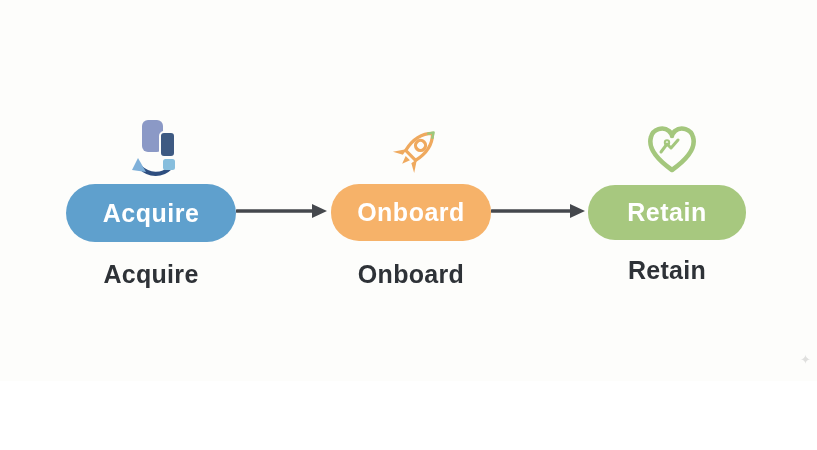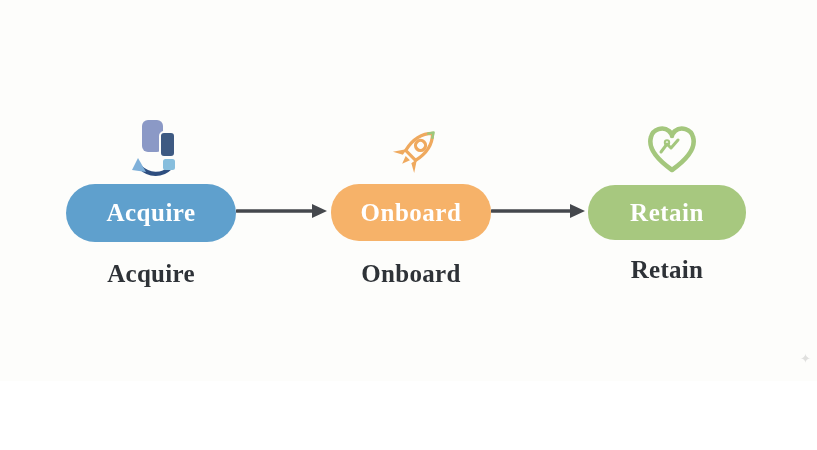--- a/index.html
+++ b/index.html
@@ -1,18 +1,18 @@
 <!DOCTYPE html>
 <html><head>
 <meta charset="utf-8">
 <style>
   html,body{margin:0;padding:0;background:#fff;}
   .canvas{
     position:relative;width:817px;height:381px;background:#fdfdfb;
-    font-family:Liberation Serif, serif;overflow:hidden;
+    font-family:Liberation Sans, sans-serif;overflow:hidden;
   }
   .icon-wrap{position:absolute;}
   .pill{
     position:absolute;display:flex;align-items:center;justify-content:center;
     color:#ffffff;font-weight:700;font-size:25px;letter-spacing:0.5px;
   }
   .pill-acquire{left:66px;top:184px;width:170px;height:58px;border-radius:29px;background:#5fa0cd;}
   .pill-onboard{left:331px;top:184px;width:160px;height:57px;border-radius:28px;background:#f6b269;}
   .pill-retain{left:588px;top:185px;width:158px;height:55px;border-radius:27px;background:#a7c87f;}
   .caption{

